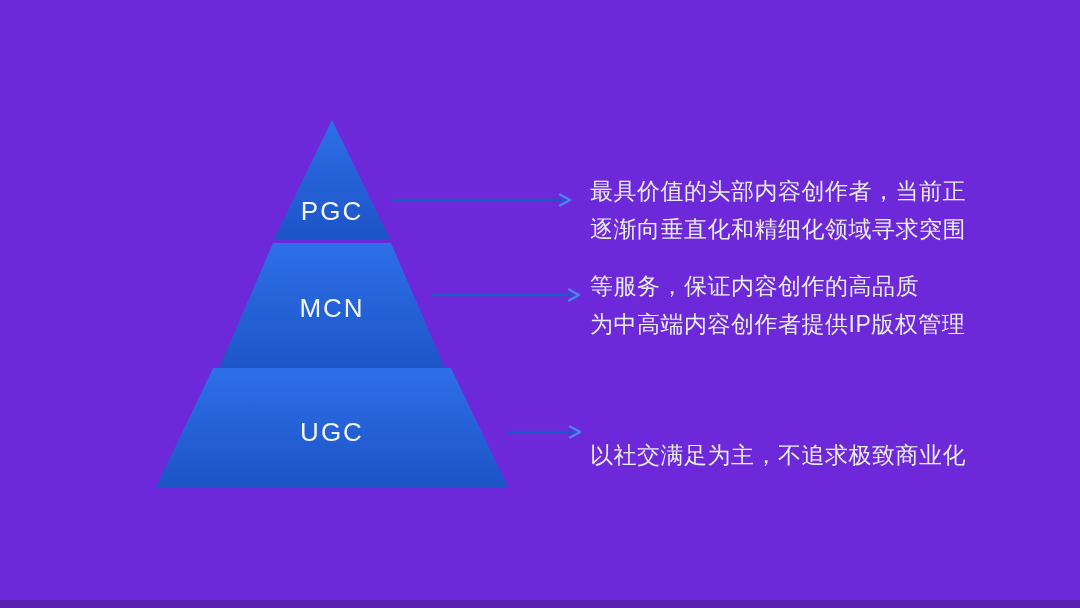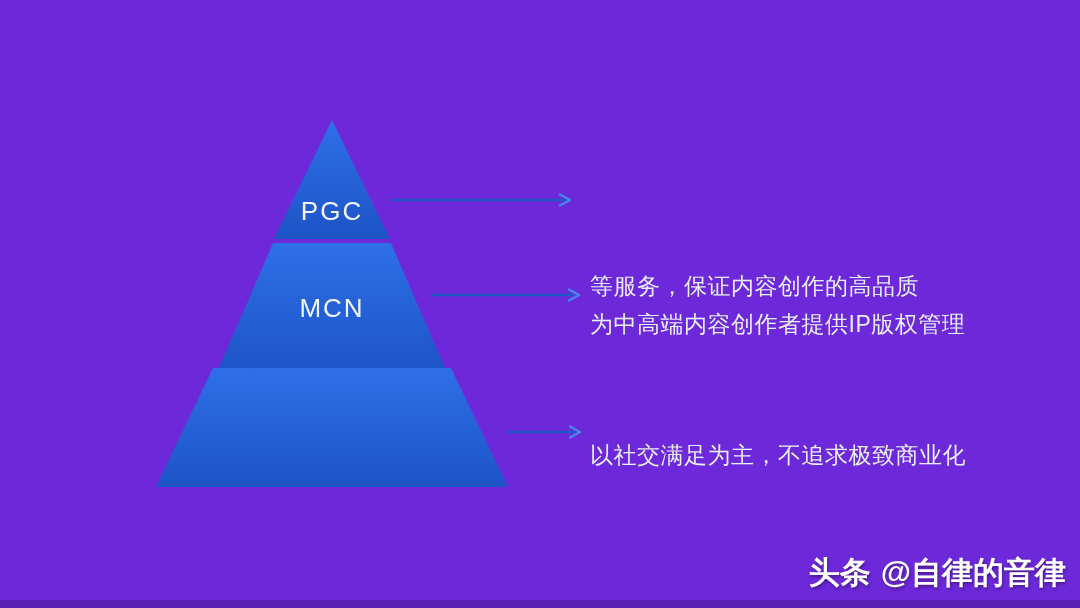--- a/index.html
+++ b/index.html
@@ -95,48 +95,50 @@
       <div class="tier-label label-pgc">PGC</div>
     </div>
 
     <div class="tier-group tier-mcn">
       <div class="tier-shape shape-mcn"></div>
       <div class="tier-label label-mcn">MCN</div>
     </div>
 
     <div class="tier-group tier-ugc">
       <div class="tier-shape shape-ugc"></div>
+      <div class="tier-label label-ugc">UGC</div>
     </div>
 
   </div>
 
   <svg class="arrow arrow-1" width="189" height="14" viewBox="0 0 189 14">
     <line x1="1" y1="7" x2="172" y2="7"></line>
     <polyline points="168,1.5 178,7 168,12.5"></polyline>
   </svg>
 
   <svg class="arrow arrow-2" width="149" height="14" viewBox="0 0 149 14">
     <line x1="1" y1="7" x2="141" y2="7"></line>
     <polyline points="137,1.5 147,7 137,12.5"></polyline>
   </svg>
 
   <svg class="arrow arrow-3" width="74" height="14" viewBox="0 0 74 14">
     <line x1="1" y1="7" x2="67" y2="7"></line>
     <polyline points="63,1.5 73,7 63,12.5"></polyline>
   </svg>
 
+  <div class="desc desc-1">
+    <div class="desc-line">最具价值的头部内容创作者，当前正</div>
+    <div class="desc-line">逐渐向垂直化和精细化领域寻求突围</div>
+  </div>
 
   <div class="desc desc-2">
     <div class="desc-line">等服务，保证内容创作的高品质</div>
     <div class="desc-line">为中高端内容创作者提供IP版权管理</div>
   </div>
 
   <div class="desc desc-3">
     <div class="desc-line">以社交满足为主，不追求极致商业化</div>
   </div>
 
-  <div class="watermark">
-    <span class="wm-brand">头条</span><span class="wm-handle">@自律的音律</span>
-  </div>
 
   <div class="bottom-strip"></div>
 
 </div>
 
 </body></html>

